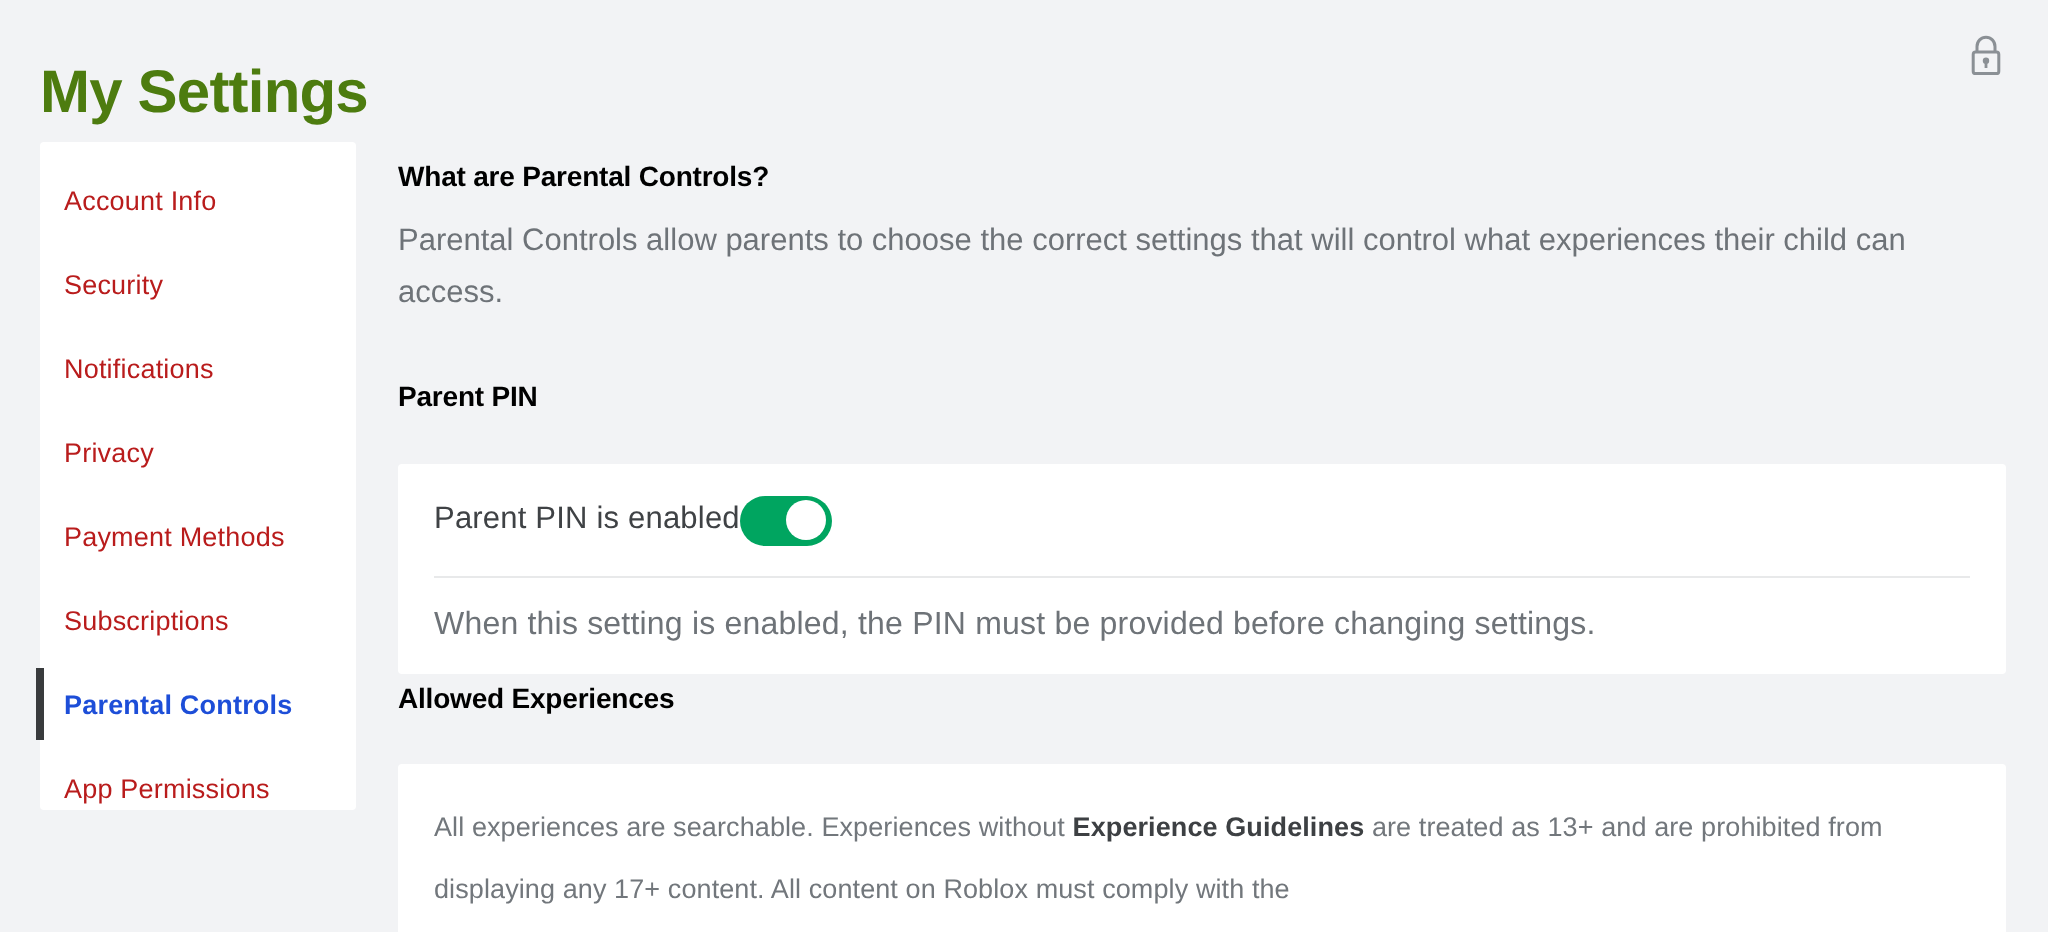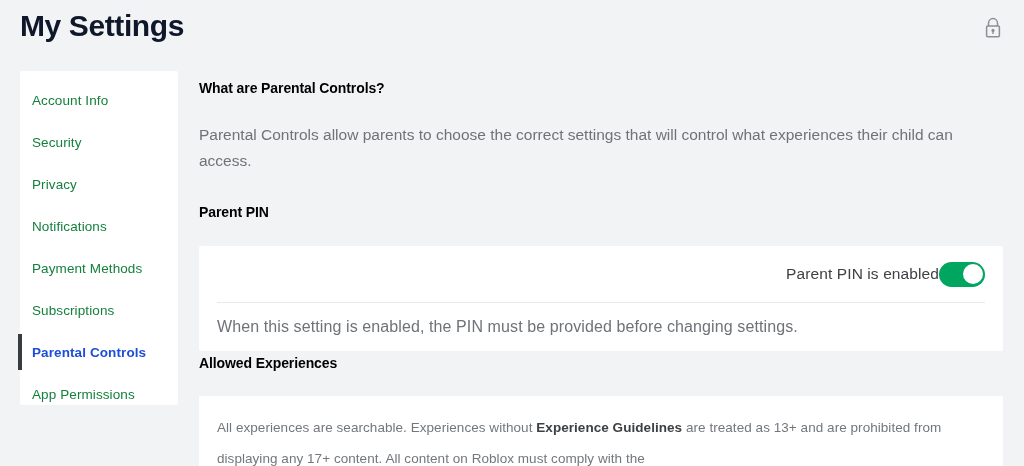--- a/index.html
+++ b/index.html
@@ -21,25 +21,25 @@
   .page-header {
     position: absolute;
     left: 0; top: 0;
     width: 1024px;
     height: 62px;
   }
 
   .page-title {
     position: absolute;
     left: 20px;
-    top: 6px;
+    top: 27px;
     font-size: 30px;
     font-weight: bold;
     letter-spacing: -0.4px;
-    color: #0f172a;
+    color: #4d7c0f;
     line-height: 40px;
     white-space: nowrap;
   }
 
   .lock-button {
     position: absolute;
     right: 18px;
     top: 14px;
     width: 26px;
     height: 28px;
@@ -64,21 +64,21 @@
     padding: 8px 0;
   }
 
   .sidebar-item {
     position: relative;
     height: 42px;
     display: flex;
     align-items: center;
     padding-left: 12px;
     font-size: 13.5px;
-    color: #15803d;
+    color: #b91c1c;
     letter-spacing: 0.1px;
     white-space: nowrap;
   }
 
   .sidebar-item.active {
     color: #1d4ed8;
     font-weight: bold;
   }
 
   .sidebar-item.active::before {
@@ -103,42 +103,42 @@
     font-size: 14px;
     font-weight: bold;
     color: #000000;
     letter-spacing: -0.1px;
     line-height: 24px;
   }
 
   .intro-heading { margin-top: 5px; }
 
   .intro-paragraph {
-    margin-top: 22px;
+    margin-top: 8px;
     font-size: 15.5px;
     color: #6e7378;
     line-height: 26px;
     max-width: 760px;
   }
 
   .pin-heading { margin-top: 26px; }
 
   
   .pin-card {
     margin-top: 22px;
     width: 804px;
     background: #ffffff;
     border-radius: 2px;
   }
 
   .pin-row {
     height: 56px;
     display: flex;
     align-items: center;
-    justify-content: flex-end;
+    justify-content: flex-start;
     padding: 0 18px 0 18px;
   }
 
   .pin-row-label {
     font-size: 15.5px;
     color: #3f4245;
     letter-spacing: 0.1px;
   }
 
   .toggle {
@@ -219,24 +219,24 @@
 </div>
 
 <nav class="sidebar">
   <div class="sidebar-item">
     <span>Account Info</span>
   </div>
   <div class="sidebar-item">
     <span>Security</span>
   </div>
   <div class="sidebar-item">
+    <span>Notifications</span>
+  </div>
+  <div class="sidebar-item">
     <span>Privacy</span>
-  </div>
-  <div class="sidebar-item">
-    <span>Notifications</span>
   </div>
   <div class="sidebar-item">
     <span>Payment Methods</span>
   </div>
   <div class="sidebar-item">
     <span>Subscriptions</span>
   </div>
   <div class="sidebar-item active">
     <span>Parental Controls</span>
   </div>

